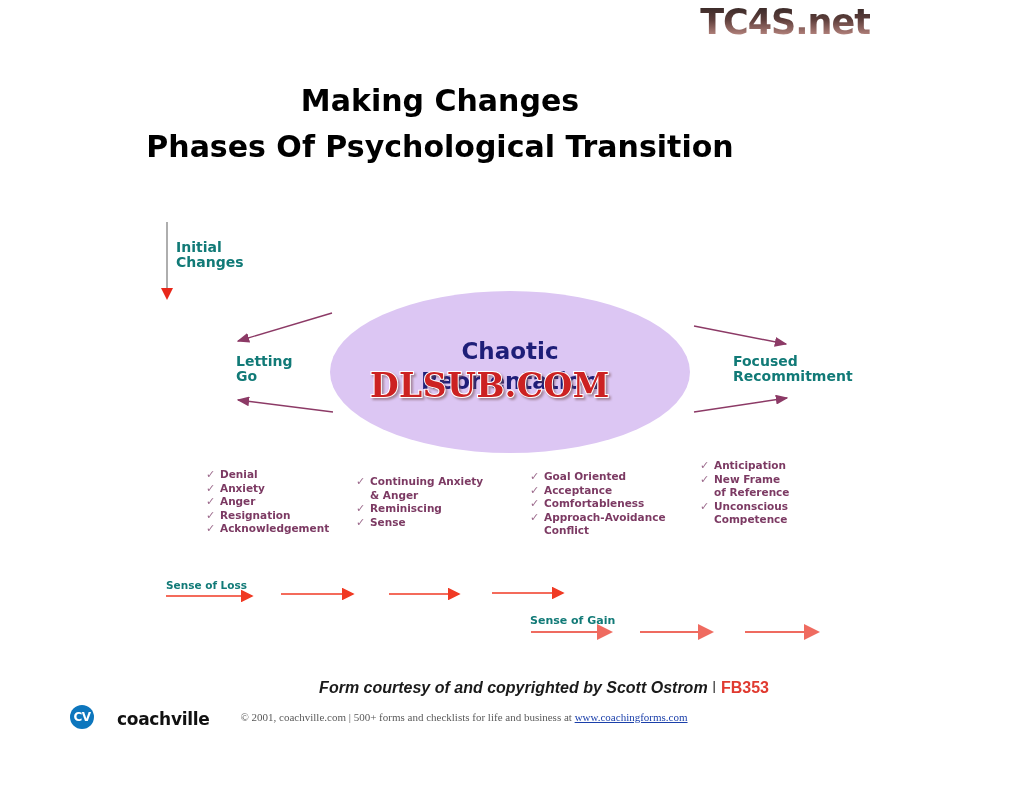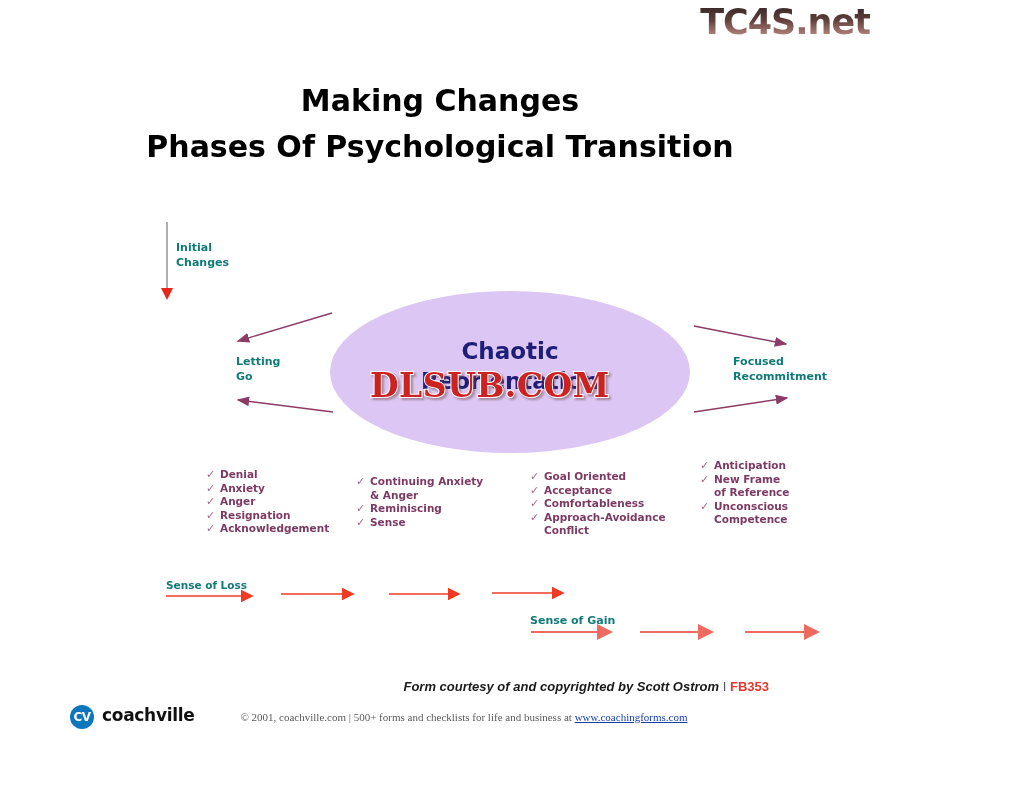--- a/index.html
+++ b/index.html
@@ -102,21 +102,21 @@
     font-size: 23px;
     line-height: 30px;
     z-index: 10;
   }
 
   .teal-label {
     position: absolute;
     color: #117a77;
     font-family: "DejaVu Sans", sans-serif;
     font-weight: bold;
-    font-size: 11px;
+    font-size: 14px;
     line-height: 15px;
     z-index: 12;
   }
   #label-initial-changes { left: 176px; top: 240px; }
   #label-letting-go      { left: 236px; top: 354px; }
   #label-focused         { left: 733px; top: 354px; }
   #label-sense-loss      { left: 166px; top: 578px; font-size: 10.5px; }
   #label-sense-gain      { left: 530px; top: 613px; font-size: 11px; text-align: right; }
 
   
@@ -161,21 +161,21 @@
   .credit {
     position: absolute;
     left: 0;
     right: 0;
     top: 679px;
     text-align: right;
     padding-right: 111px;
     font-family: "Liberation Sans", sans-serif;
     font-style: italic;
     font-weight: bold;
-    font-size: 13px;
+    font-size: 16px;
     color: #1a1a1a;
   }
   .credit .code { color: #e03a30; font-style: normal; }
   .credit .sep  { color: #555; font-style: normal; font-weight: normal; }
 
   .copyline {
     position: absolute;
     left: 0;
     right: 0;
     top: 711px;
@@ -188,22 +188,22 @@
   .copyline a {
     color: #1a3faa;
     text-decoration: underline;
   }
 
   .logo {
     position: absolute;
     left: 70px;
     top: 705px;
     display: flex;
-    align-items: flex-start;
-    gap: 8px;
+    align-items: flex-end;
+    gap: 23px;
   }
   .logo .badge {
     width: 24px;
     height: 24px;
     border-radius: 50%;
     background: #0d76bd;
     color: #ffffff;
     font-family: "DejaVu Sans", sans-serif;
     font-weight: bold;
     font-size: 12px;

